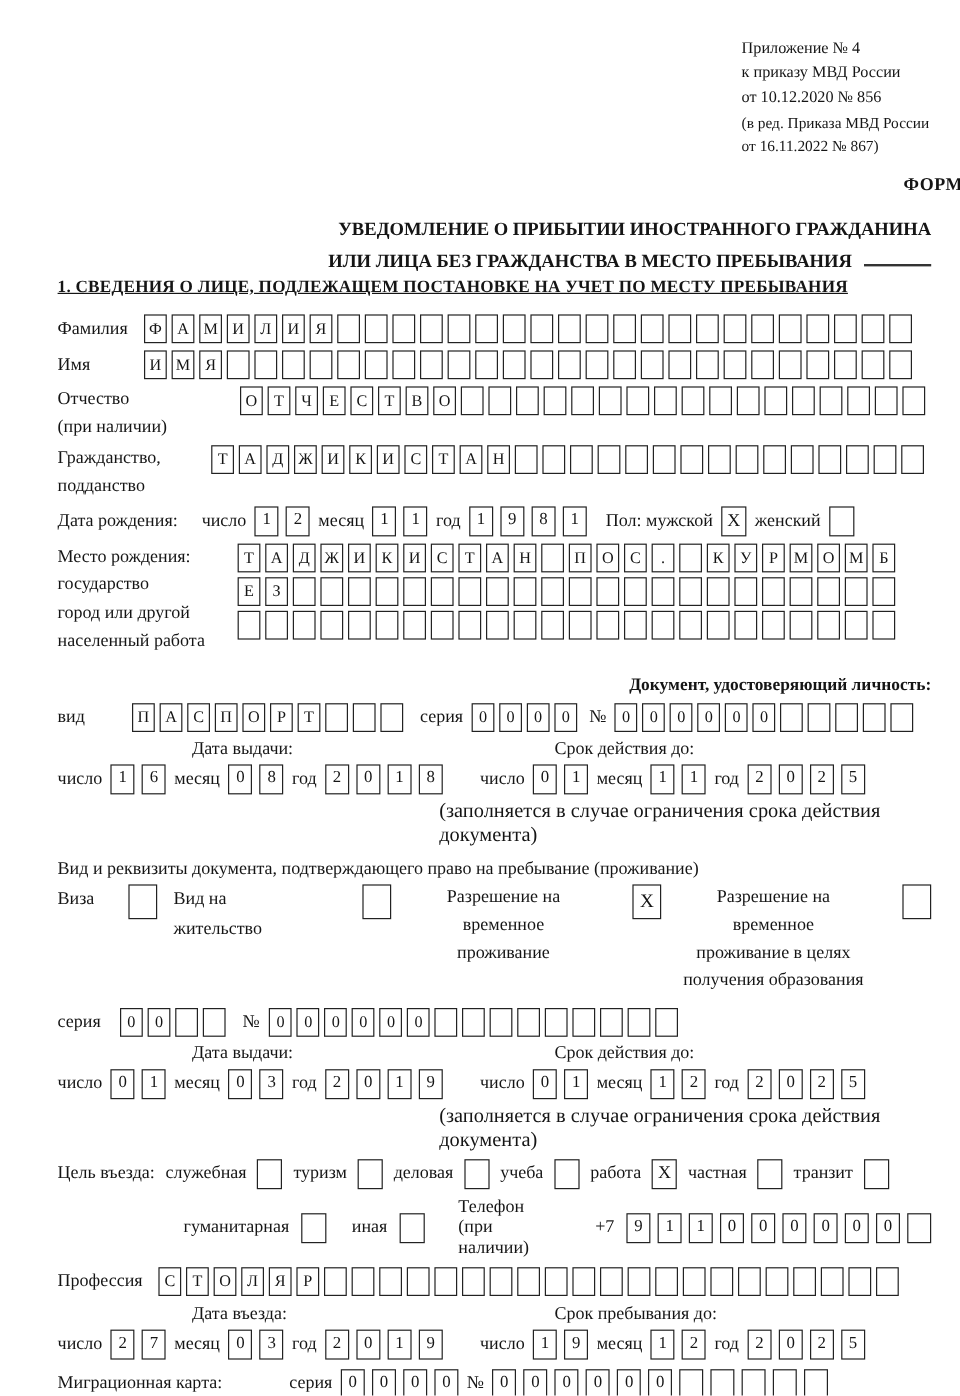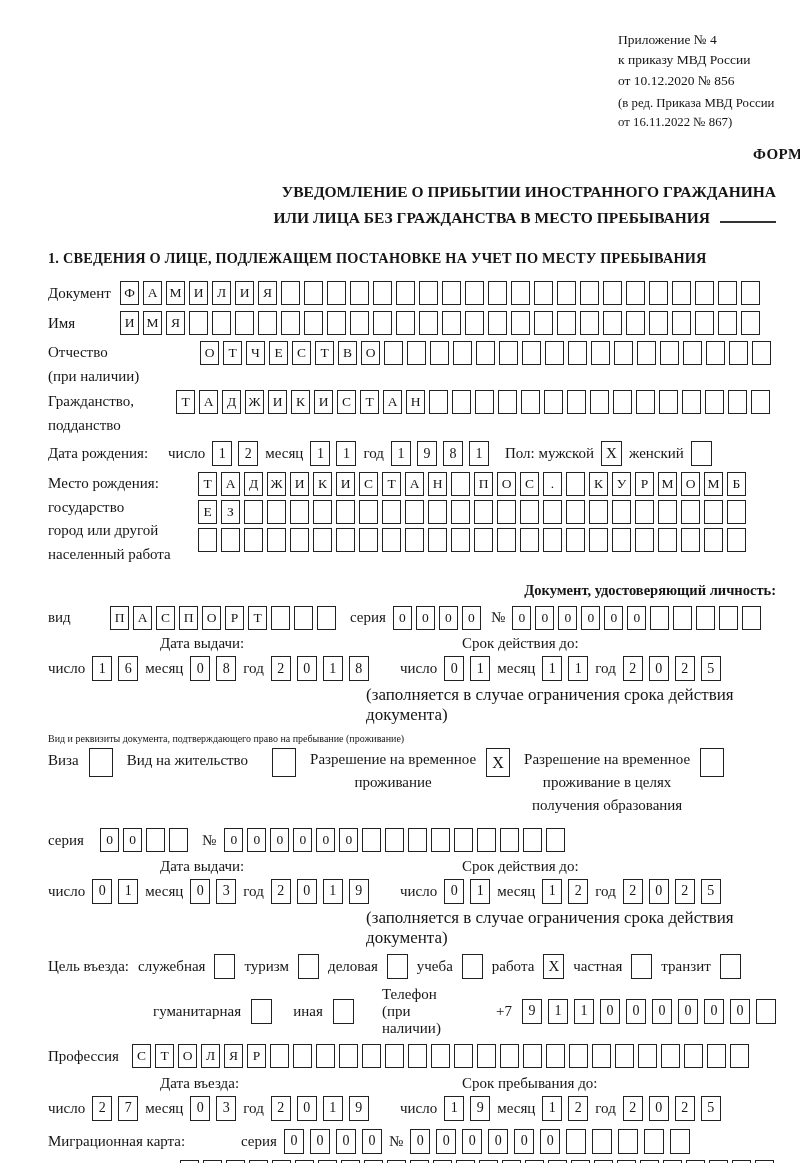--- a/index.html
+++ b/index.html
@@ -8,21 +8,21 @@
   .page { padding:30px 24px 0 48px; position:relative; }
 
   
   .appendix { margin-left:570px; width:200px; font-size:13.5px; line-height:1.5; white-space:nowrap; }
   .appendix .note { font-size:12.8px; margin-top:3px; }
   .forma { margin-left:570px; width:196px; text-align:right; font-weight:bold; font-size:15px; margin-top:14px; letter-spacing:.5px; }
 
   
   .title { text-align:right; font-weight:bold; font-size:15.5px; line-height:1.65; margin-top:16px; }
   .title-underline { display:inline-block; width:56px; border-bottom:2px solid #333; height:1em; margin-left:10px; }
-  .sec-heading { font-weight:bold; font-size:14.3px; margin-top:20px; margin-bottom:14px; letter-spacing:.2px; }
+  .sec-heading { font-weight:bold; font-size:14.3px; margin-bottom:14px; letter-spacing:.2px;text-decoration:underline; }
 
   
   .row { display:flex; align-items:flex-start; margin-bottom:5px; }
   .lbl { font-size:15px; line-height:25px; flex:0 0 auto; }
   .lblcol { font-size:15px; line-height:23.5px; flex:0 0 auto; }
   .cells { display:flex; gap:4px; flex-wrap:nowrap; }
   .cell { box-sizing:border-box; flex:0 0 19px; width:19px; height:24px; border:1.7px solid #222;
           display:flex; align-items:center; justify-content:center; font-size:13.5px; background:#fff; }
   .stack { display:flex; flex-direction:column; gap:4px; }
 
@@ -34,24 +34,24 @@
   .dp-head { font-size:15px; font-weight:normal; }
   .dp-head.l { margin-left:112px; }
   .dp-head.r { margin-left:62px; }
   .fill-note { font-size:17px; margin:1px 0 6px 318px; }
 
   
   .checkbox { box-sizing:border-box; display:inline-flex; flex:0 0 auto; width:21px; height:25px;
               border:1.7px solid #222; align-items:center; justify-content:center; font-size:15px; }
   .checkbox.big { width:24px; height:29px; font-size:16px; }
 
-  .opt { display:flex; align-items:flex-start; gap:10px; font-size:15px; line-height:25px; }
+  .opt { display:flex; align-items:flex-start; gap:28px; font-size:15px; line-height:25px; }
   .optlines { text-align:center; line-height:1.55; }
 
-  .plain { font-size:10px; line-height:1.65; }
+  .plain { font-size:15px; line-height:1.65; }
   .center-bold { text-align:right; font-weight:bold; font-size:14.5px; margin:2px 0 6px 0; }
 </style>
 </head>
 <body>
 
 <div class="page">
 
   <div class="appendix">
     <div>Приложение № 4</div>
     <div>к приказу МВД России</div>
@@ -64,21 +64,21 @@
   <div class="forma">ФОРМА</div>
 
   <div class="title">
     <div>УВЕДОМЛЕНИЕ О ПРИБЫТИИ ИНОСТРАННОГО ГРАЖДАНИНА</div>
     <div><span>ИЛИ ЛИЦА БЕЗ ГРАЖДАНСТВА В МЕСТО ПРЕБЫВАНИЯ</span><span class="title-underline"></span></div>
   </div>
 
   <div class="sec-heading">1. СВЕДЕНИЯ О ЛИЦЕ, ПОДЛЕЖАЩЕМ ПОСТАНОВКЕ НА УЧЕТ ПО МЕСТУ ПРЕБЫВАНИЯ</div>
 
   <div class="row">
-    <div class="lbl" style="width:72px">Документ</div>
+    <div class="lbl" style="width:72px">Фамилия</div>
     <div class="cells">
         <span class="cell">Ф</span>
         <span class="cell">А</span>
         <span class="cell">М</span>
         <span class="cell">И</span>
         <span class="cell">Л</span>
         <span class="cell">И</span>
         <span class="cell">Я</span>
         <span class="cell"></span>
         <span class="cell"></span>

